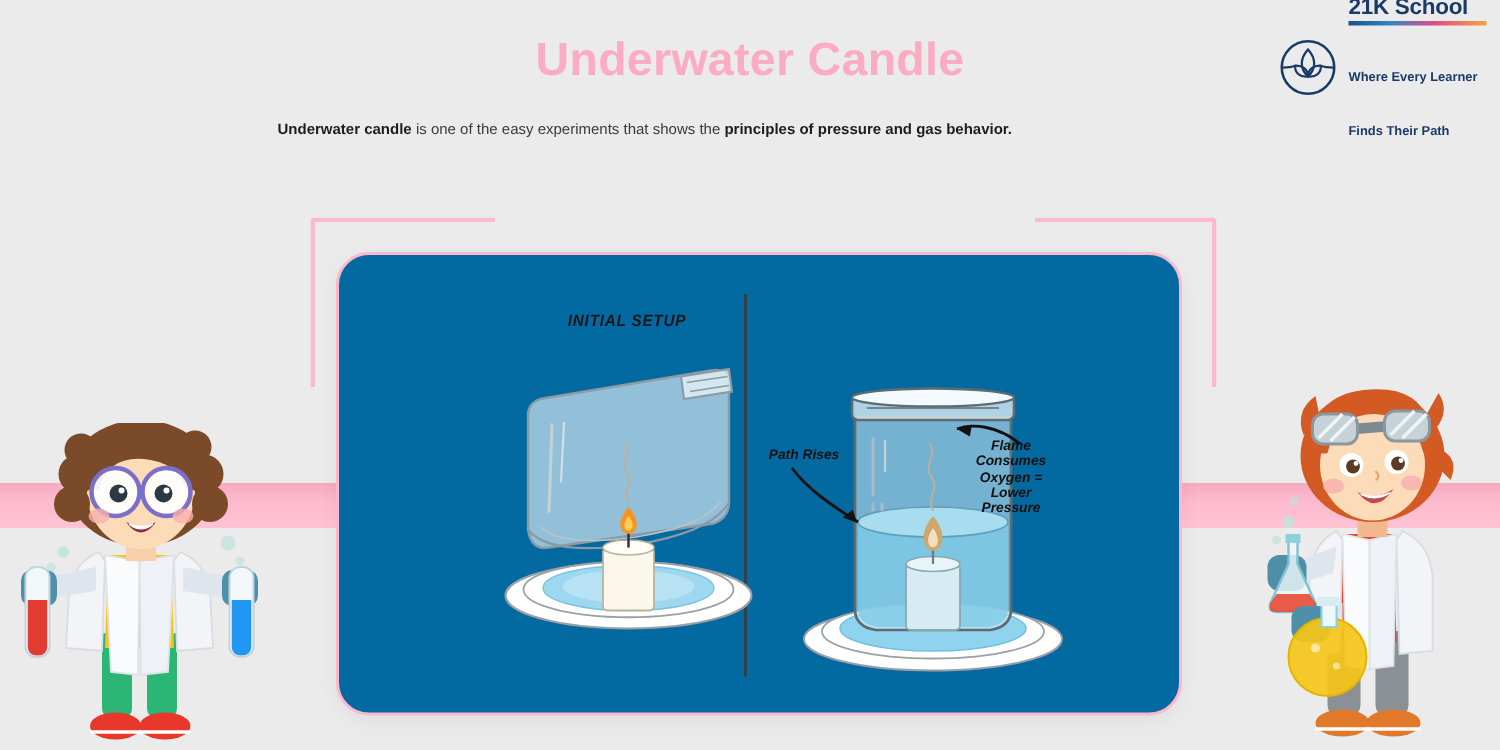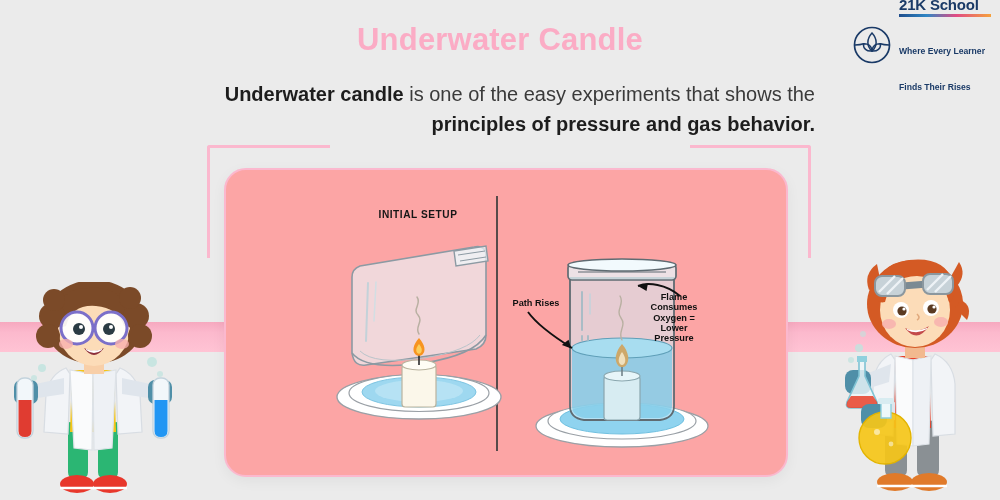--- a/index.html
+++ b/index.html
@@ -18,45 +18,46 @@
   }
 
   
   .title{
     position:absolute;left:0;top:22px;width:1000px;text-align:center;
     font-size:31px;font-weight:bold;color:#fbacc5;letter-spacing:.2px;
   }
 
   
   .subtitle{
-    position:absolute;left:185px;top:79px;width:630px;text-align:right;
-    font-size:20px;line-height:1.52;color:#3a3a3a;
+    position:absolute;left:185px;top:79px;width:630px;text-align:left;
+    font-size:10px;line-height:1.52;color:#3a3a3a;
   }
   .subtitle b{font-weight:bold;color:#1d1d1d;}
 
   
   .logo{position:absolute;left:852px;top:20px;width:140px;height:50px;display:flex;align-items:center;gap:7px;}
   .logo-mark{width:40px;height:40px;flex:0 0 40px;}
   .logo-text{display:flex;flex-direction:column;justify-content:center;line-height:1;}
   .logo-name{font-size:15px;font-weight:bold;color:#1a3a67;letter-spacing:-.2px;}
   .logo-rule{height:2.2px;width:92px;margin:2px 0 3px 0;
     background:linear-gradient(90deg,#1f4e8c 0%,#2f86c4 30%,#e14b84 62%,#f6a23c 100%);}
   .logo-tag{font-size:8.6px;font-weight:bold;color:#1a3a67;line-height:1.22;margin-top:26px;}
 
   
   .bracket{position:absolute;border:3px solid #fbb8ce;}
   .bracket-tl{left:207px;top:145px;width:120px;height:110px;border-right:none;border-bottom:none;border-radius:3px 0 0 0;}
   .bracket-tr{left:690px;top:145px;width:118px;height:110px;border-left:none;border-bottom:none;border-radius:0 3px 0 0;}
 
   
   .card{
     position:absolute;left:224px;top:168px;width:560px;height:305px;
-    background:#fca5a5;border:2.5px solid #fbb8ce;border-radius:22px;
+    background:#0369a1;border:2.5px solid #fbb8ce;border-radius:22px;
     box-shadow:0 4px 14px rgba(0,0,0,.05);
     overflow:hidden;
+    font-style:italic;
   }
   .divider{position:absolute;left:270px;top:26px;width:1.6px;height:255px;background:#3a3a3a;opacity:.85;}
 
   .panel-label{
     position:absolute;left:112px;top:38px;width:160px;text-align:center;
     font-size:11px;font-weight:bold;color:#161616;letter-spacing:.6px;
     font-family:"Liberation Sans", sans-serif;transform:scaleX(.92);
   }
 
   .anno{position:absolute;font-size:9.2px;font-weight:bold;color:#111;line-height:1.12;text-align:center;}
@@ -87,21 +88,21 @@
         <path d="M20 26 C20 21 16 18.5 11.5 18.8 C11 23.5 14.6 26.6 20 26 Z" fill="none" stroke="#1a3a67" stroke-width="1.5"></path>
         <path d="M20 26 C20 21 24 18.5 28.5 18.8 C29 23.5 25.4 26.6 20 26 Z" fill="none" stroke="#1a3a67" stroke-width="1.5"></path>
         <path d="M3 20 C8 20 10 19.4 11.6 18.8" fill="none" stroke="#1a3a67" stroke-width="1.5"></path>
         <path d="M37 20 C32 20 30 19.4 28.4 18.8" fill="none" stroke="#1a3a67" stroke-width="1.5"></path>
       </svg>
     </span>
     <span class="logo-text">
       <span class="logo-name">21K School</span>
       <span class="logo-rule"></span>
       <span class="logo-tag">Where Every Learner</span>
-      <span class="logo-tag">Finds Their Rises</span>
+      <span class="logo-tag">Finds Their Path</span>
     </span>
   </div>
 
   <div class="bracket bracket-tl"></div>
   <div class="bracket bracket-tr"></div>
 
   <div class="card">
 
     <div class="divider"></div>
 

